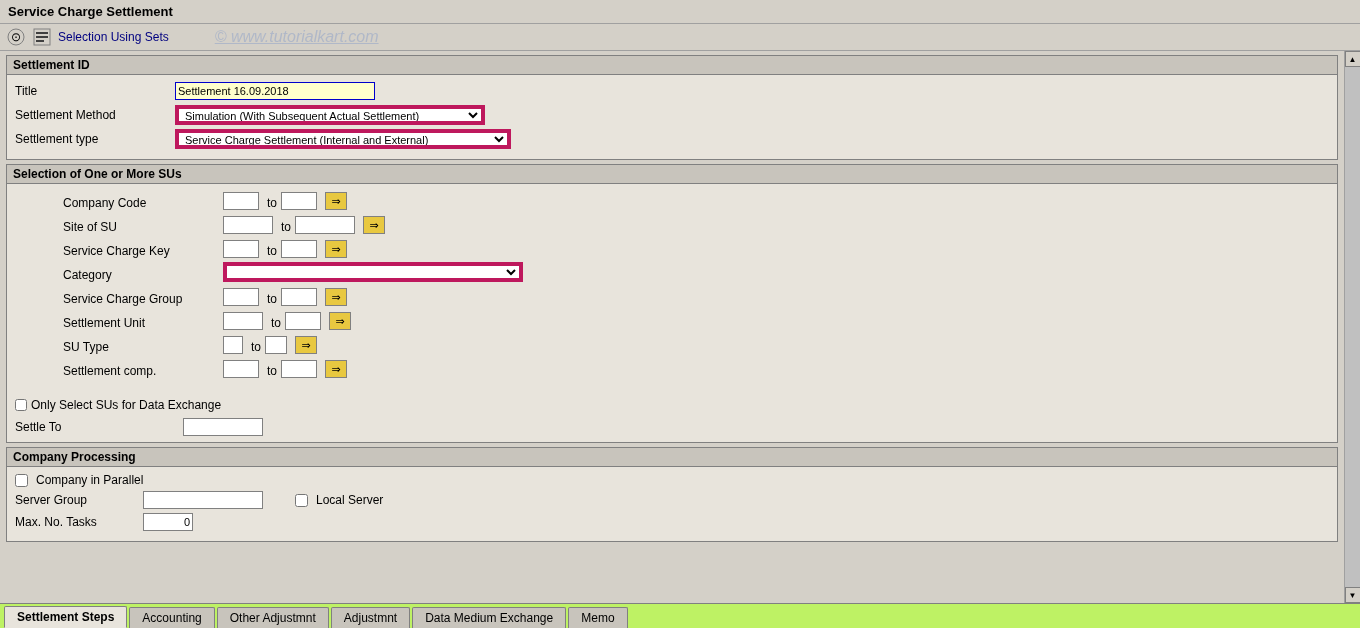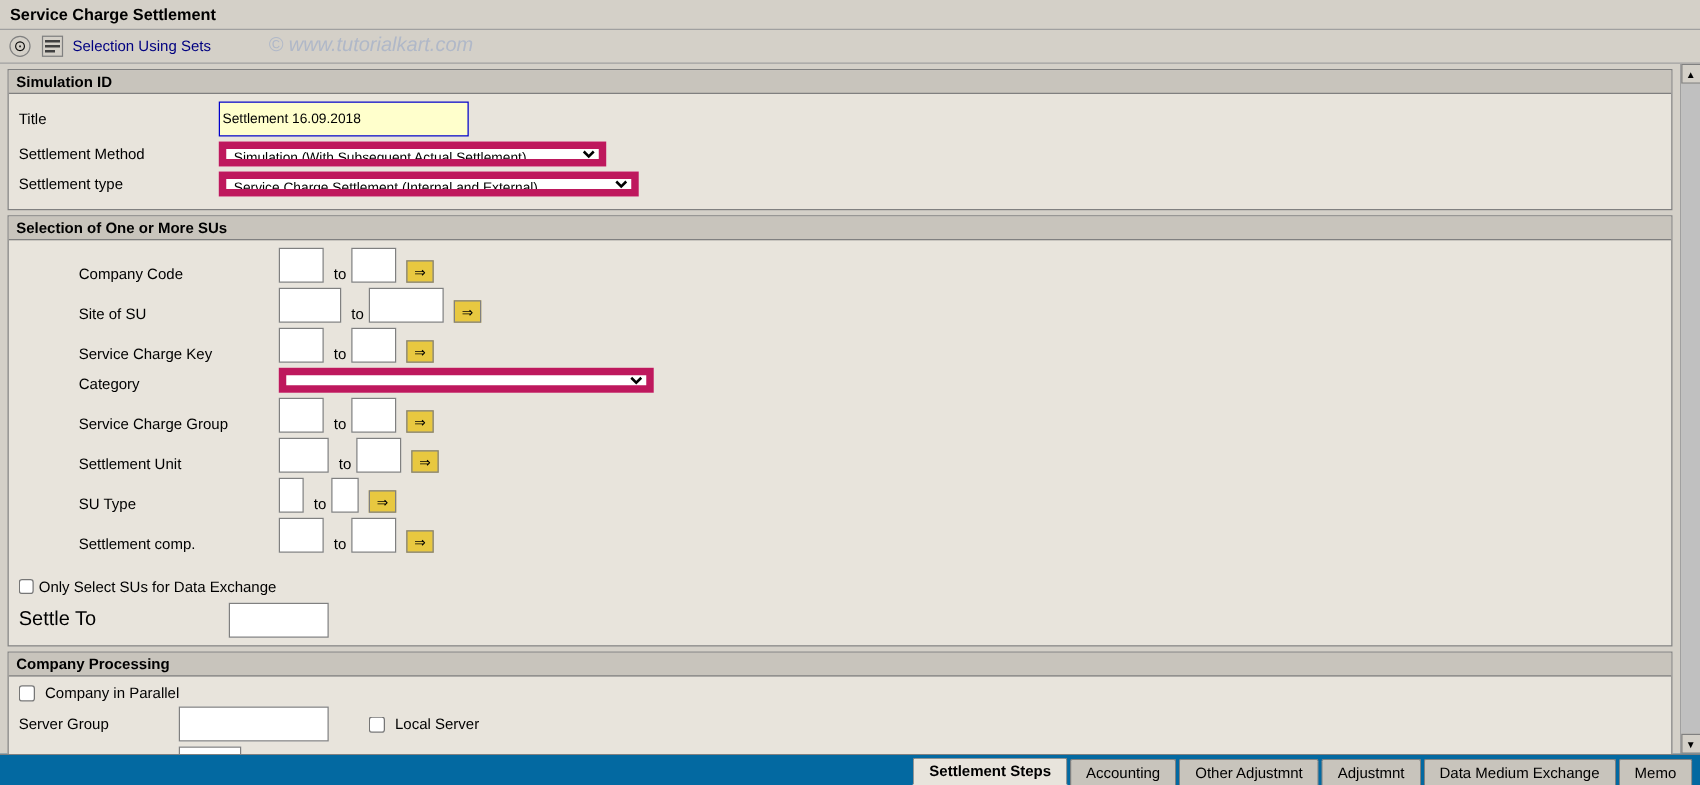--- a/index.html
+++ b/index.html
@@ -43,20 +43,21 @@
     }
     .toolbar-text {
       color: #000080;
       font-size: 12px;
     }
     .watermark {
       color: #b0b8c8;
       font-size: 16px;
       margin-left: 40px;
       font-style: italic;
+      text-decoration: underline;
     }
 
     
     .main-content {
       flex: 1;
       display: flex;
       overflow: hidden;
     }
 
     .scroll-area {
@@ -117,33 +118,33 @@
       margin-bottom: 4px;
       min-height: 20px;
     }
     .form-label {
       width: 160px;
       min-width: 160px;
       font-size: 12px;
       color: #000;
     }
     .form-input {
-      height: 28px;
+      height: 18px;
       border: 1px solid #808080;
       background: #fff;
       font-size: 11px;
       padding: 0 2px;
     }
     .form-input-highlight {
       background: #ffffcc;
       border: 1px solid #0000cc;
     }
     .form-select {
       height: 20px;
-      border: 6px solid #be185d;
+      border: 4px solid #be185d;
       background: #fff;
       font-size: 11px;
       padding: 0 2px;
     }
 
     
     .range-row {
       display: flex;
       align-items: flex-end;
       margin-bottom: 4px;
@@ -192,32 +193,31 @@
     }
 
     
     .settle-row {
       display: flex;
       align-items: center;
       margin-top: 6px;
       gap: 8px;
     }
     .settle-label {
-      font-size: 16px;
+      font-size: 12px;
       width: 160px;
     }
 
     
     .tab-bar {
       display: flex;
       align-items: flex-end;
       padding: 2px 4px 0 4px;
-      background: #0369a1;
+      background: #bef264;
       border-top: 1px solid #808080;
-      justify-content: flex-end;
     }
     .tab {
       padding: 3px 12px;
       border: 1px solid #808080;
       border-bottom: none;
       background: #c8c4bc;
       font-size: 12px;
       cursor: pointer;
       margin-right: 2px;
       border-radius: 2px 2px 0 0;
@@ -274,21 +274,21 @@
       </svg>
   </span>
   <span class="toolbar-text">Selection Using Sets</span>
   <span class="watermark">© www.tutorialkart.com</span>
 </div>
 
 <div class="main-content">
   <div class="scroll-area">
 
     <div class="section">
-      <div class="section-header">Simulation ID</div>
+      <div class="section-header">Settlement ID</div>
       <div class="section-body">
 
         <div class="form-row">
           <span class="form-label">Title</span>
           <input type="text" class="form-input form-input-highlight" style="width: 200px;" value="Settlement 16.09.2018">
         </div>
 
         <div class="form-row">
           <span class="form-label">Settlement Method</span>
           <select class="form-select" style="width:310px;">

